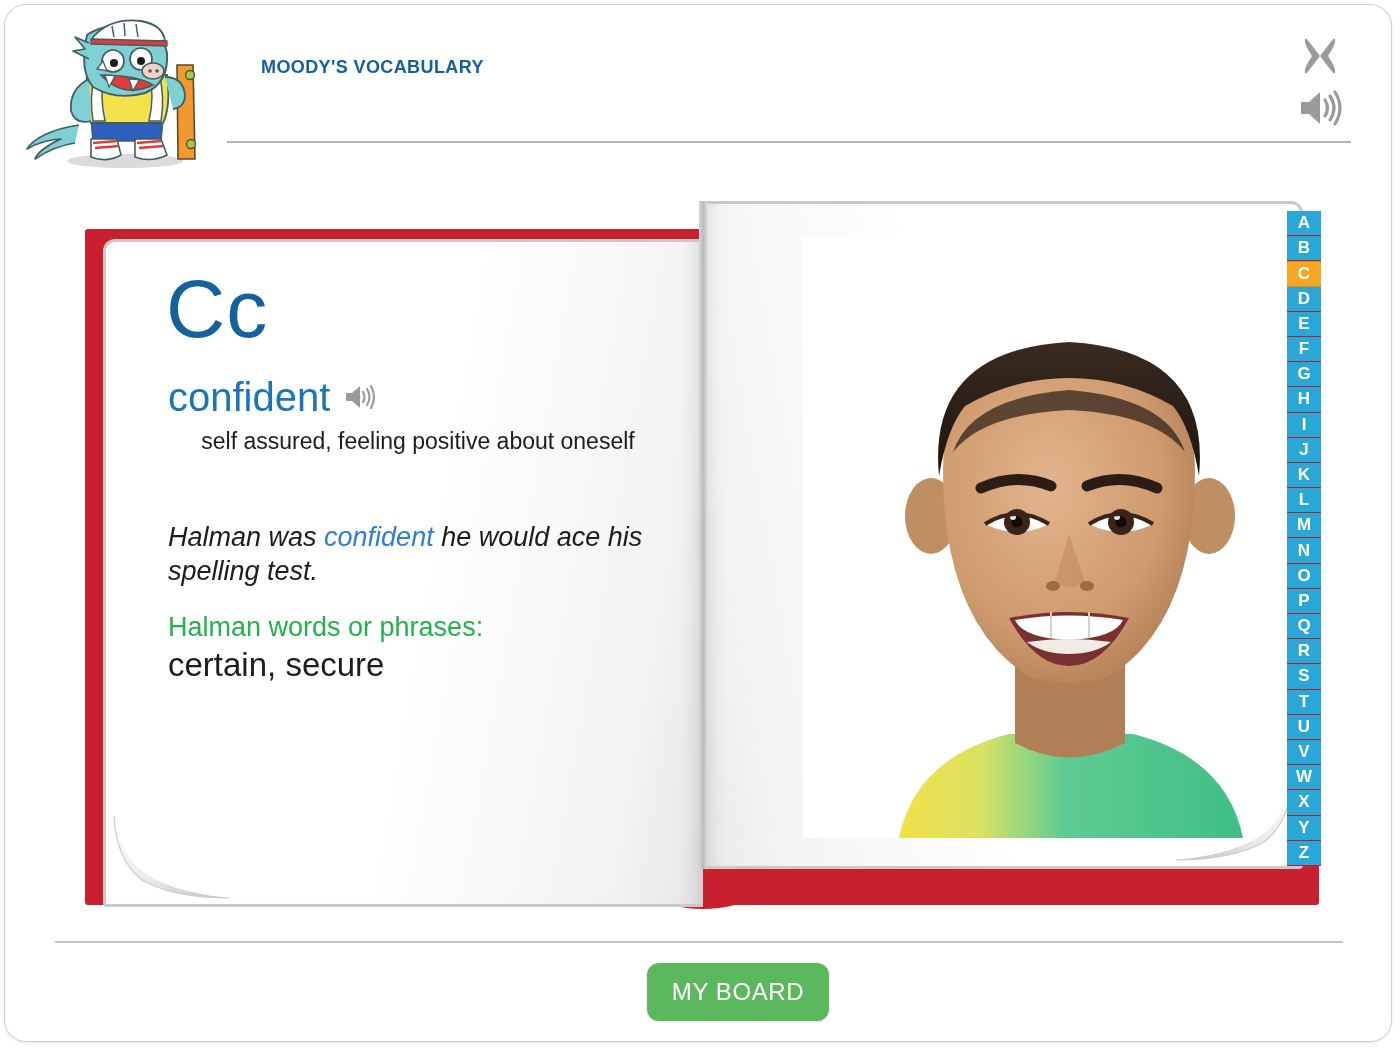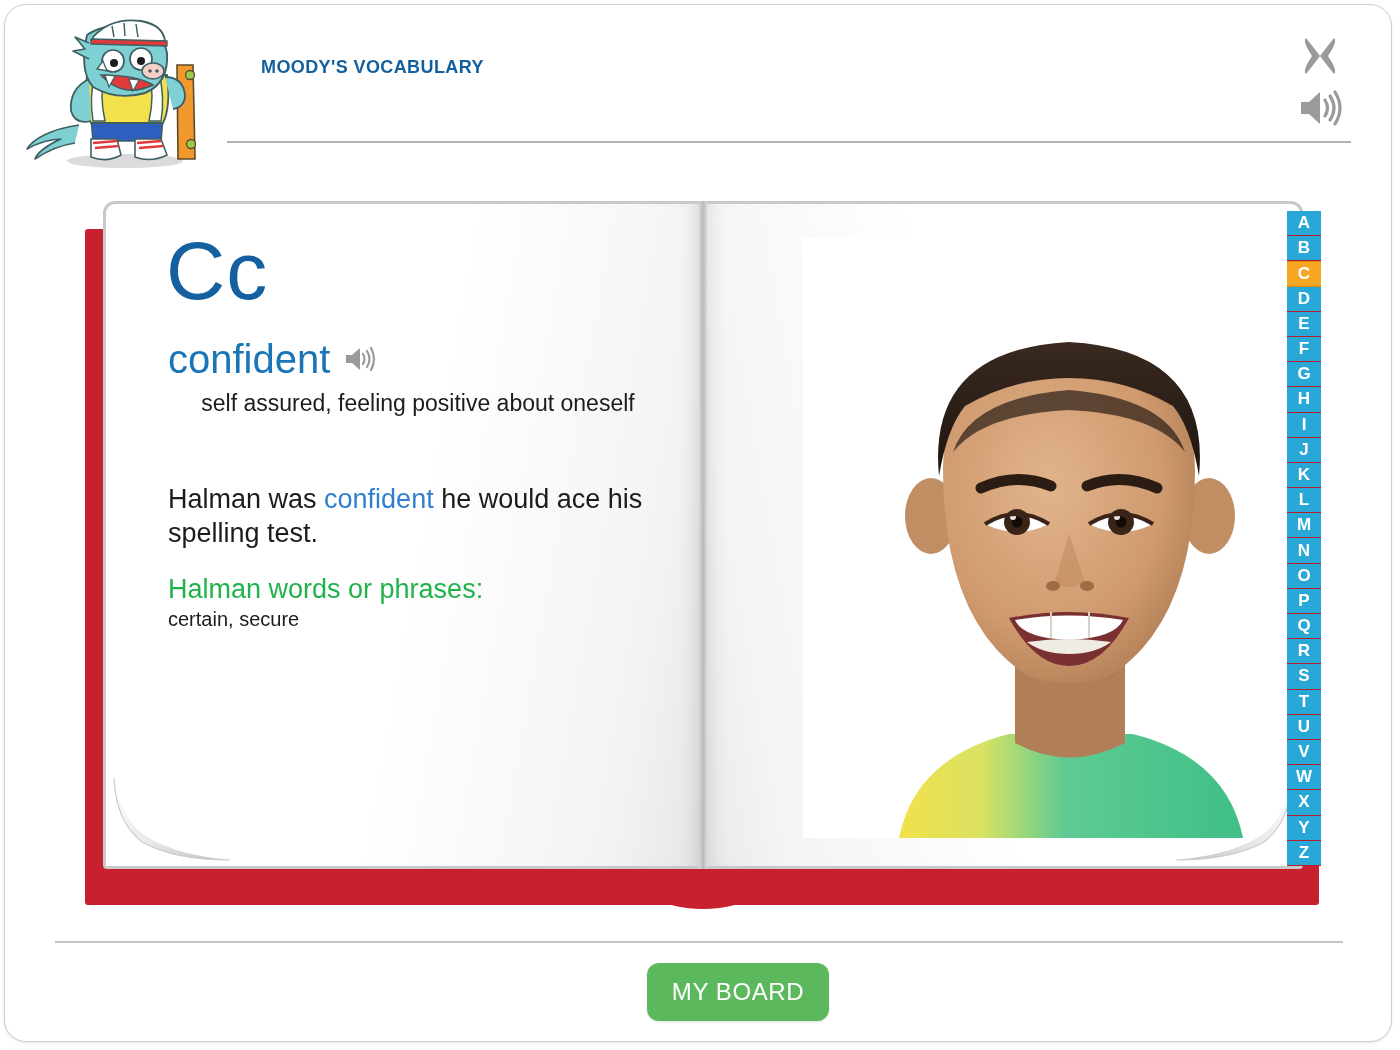--- a/index.html
+++ b/index.html
@@ -119,20 +119,21 @@
     box-sizing: border-box;
     overflow: hidden;
   }
   #page-left {
     left: 18px;
     border-top-left-radius: 12px;
     border-bottom-left-radius: 4px;
     border-right: none;
     background: linear-gradient(100deg, #ffffff 0%, #ffffff 52%, #f3f3f3 86%, #e6e6e6 100%);
     box-shadow: inset -22px 0 26px -22px rgba(0,0,0,0.20);
+    margin-top: 38px;
   }
   #page-right {
     left: 618px;
     border-top-right-radius: 12px;
     border-bottom-right-radius: 4px;
     border-left: none;
     background: linear-gradient(260deg, #ffffff 0%, #ffffff 55%, #f4f4f4 88%, #e9e9e9 100%);
     box-shadow: inset 22px 0 26px -22px rgba(0,0,0,0.18);
   }
   
@@ -194,36 +195,37 @@
     color: #1c1c1c;
     line-height: 1.22;
     text-align: center;
   }
   #example {
     position: absolute;
     left: 62px;
     top: 278px;
     width: 500px;
     font-size: 27px;
+    font-style: italic;
     color: #1c1c1c;
     line-height: 1.26;
   }
   #example .highlight { color: #2f7fd0; }
   #similar-label {
     position: absolute;
     left: 62px;
     top: 370px;
     font-size: 27px;
     color: #22b24c;
   }
   #similar-words {
     position: absolute;
     left: 62px;
     top: 404px;
-    font-size: 20px;
+    font-size: 33px;
     color: #1c1c1c;
     text-align: right;
   }
 
   
   #photo-frame {
     position: absolute;
     left: 100px;
     top: 34px;
     width: 532px;

